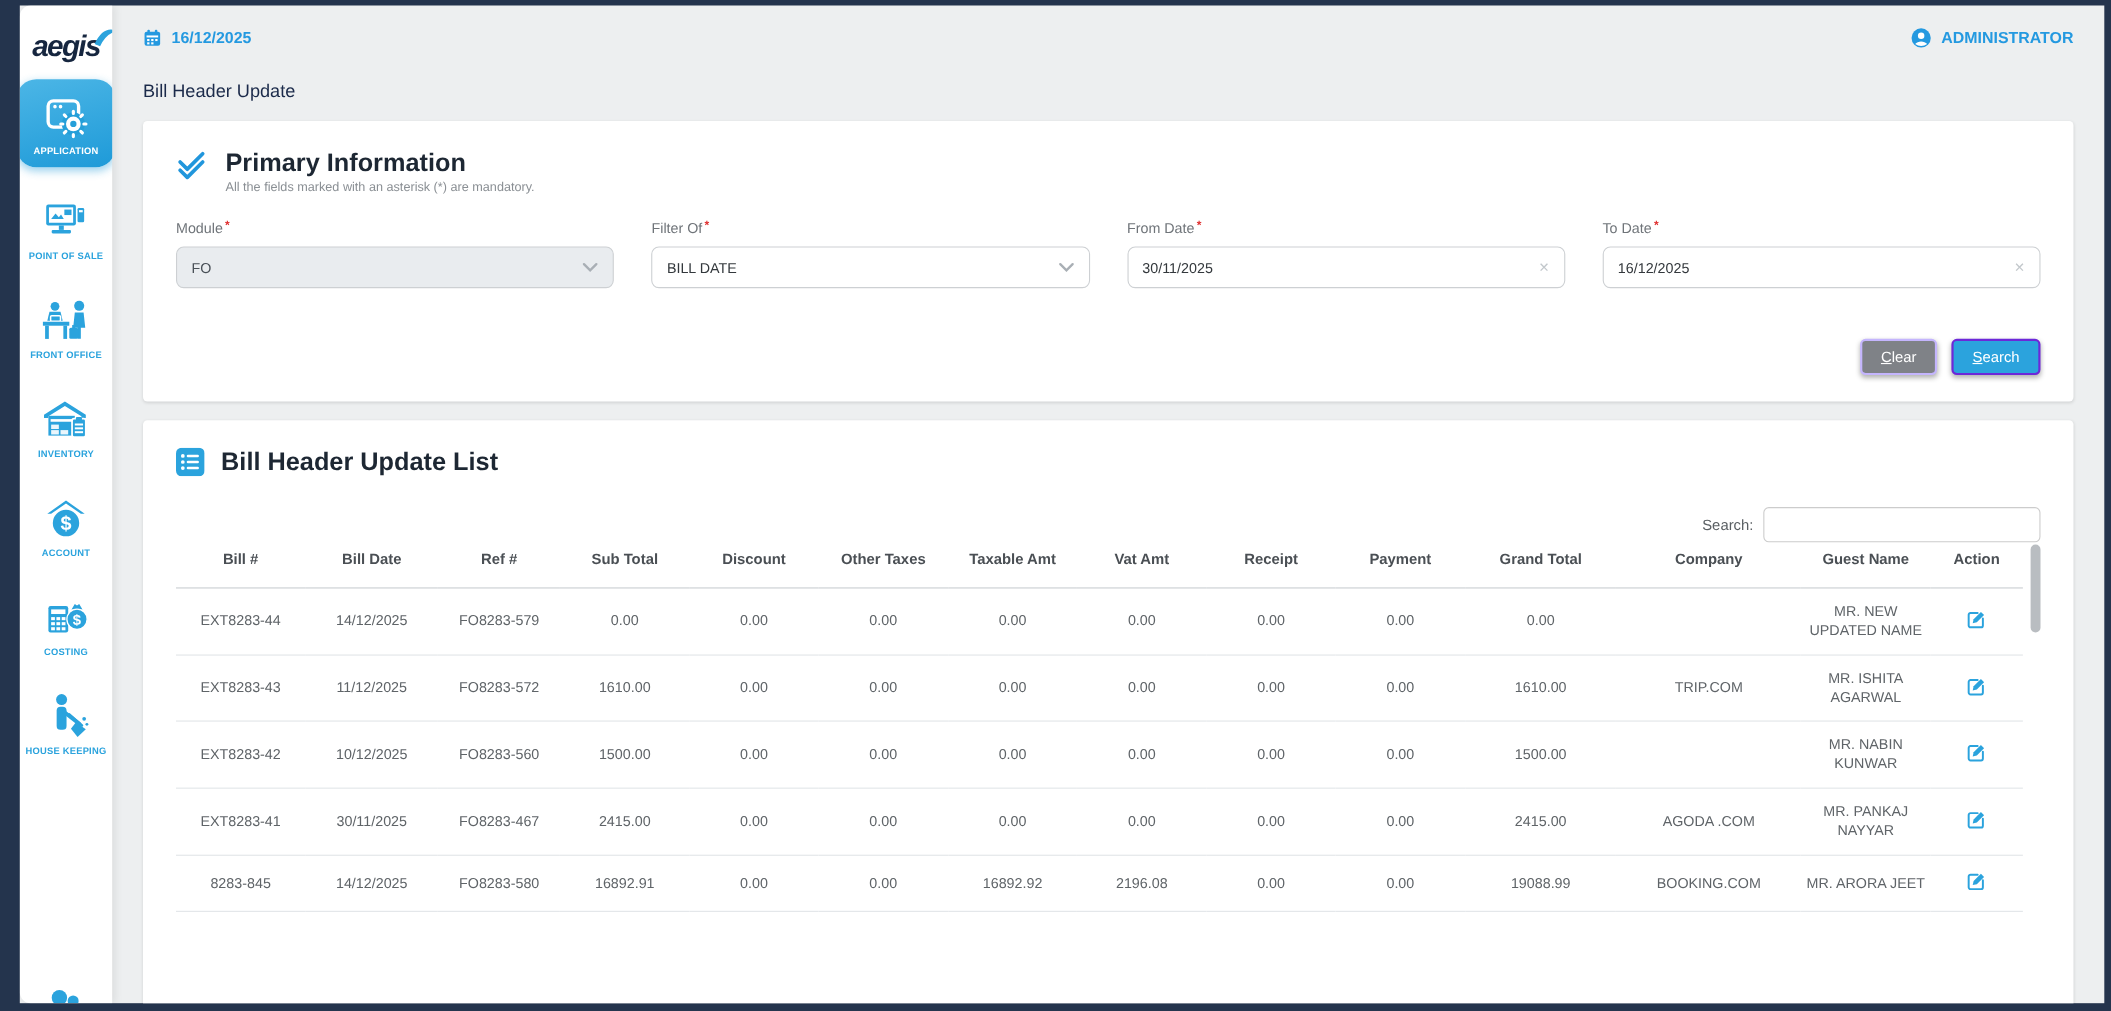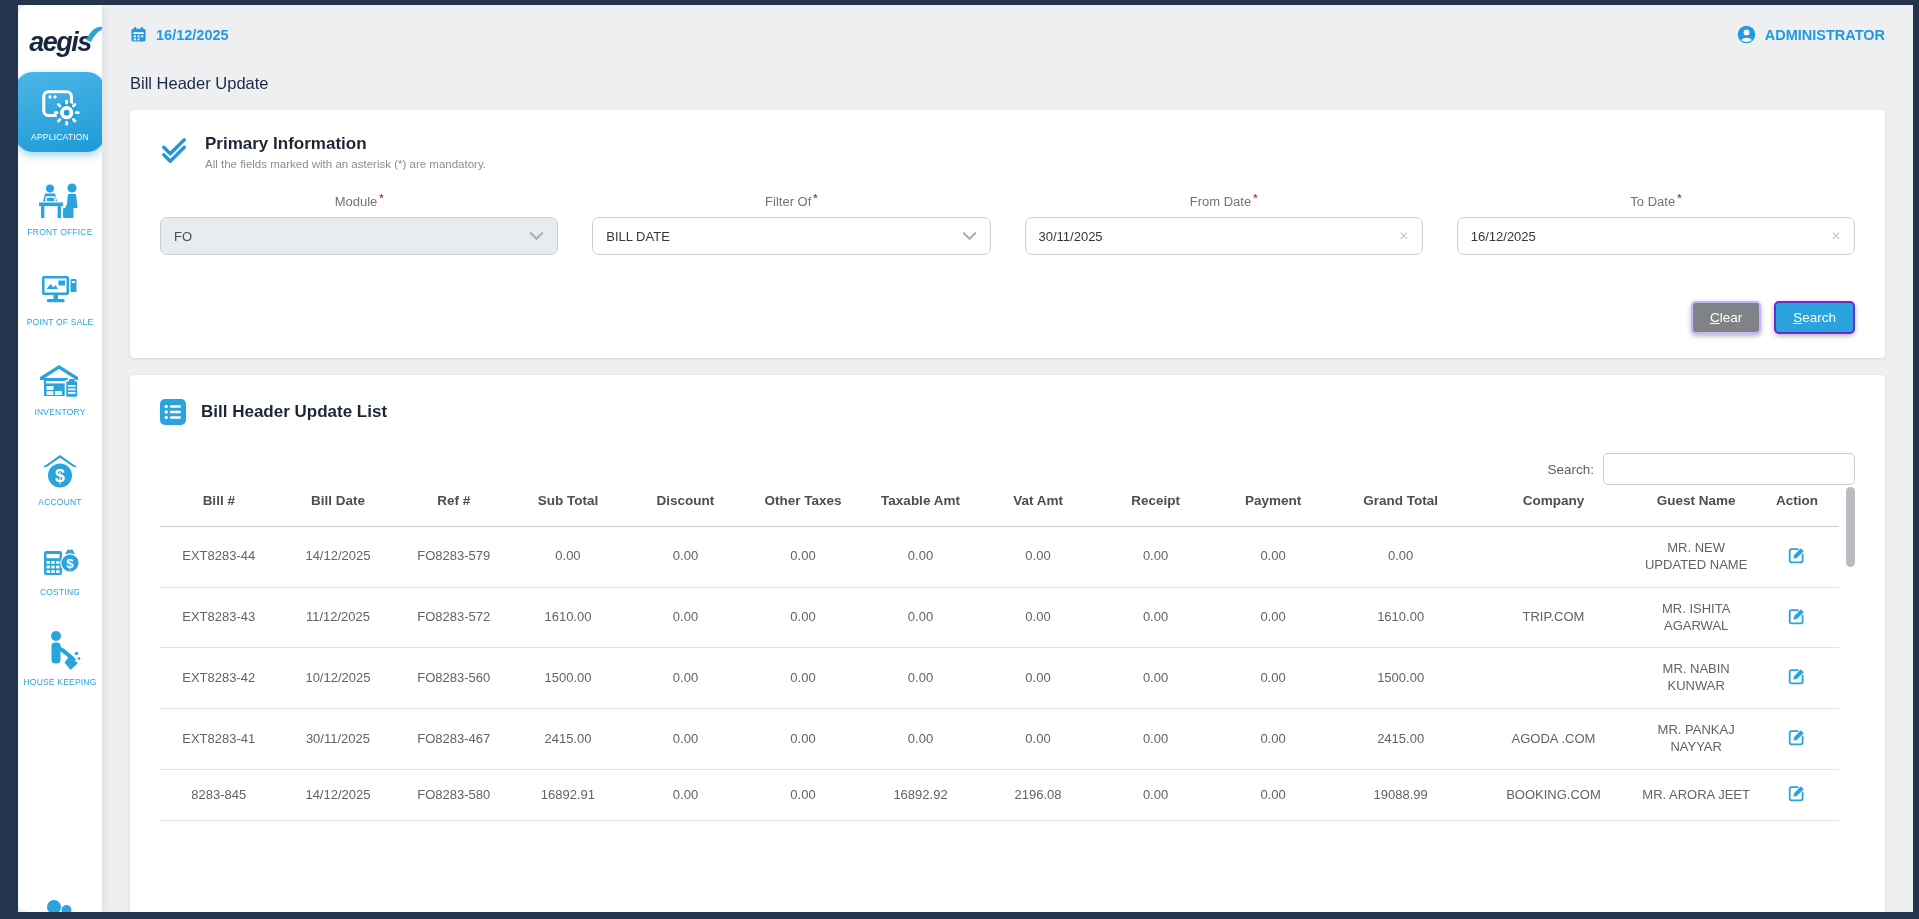--- a/index.html
+++ b/index.html
@@ -19,42 +19,42 @@
     border-radius:10px 0 0 10px; box-shadow:2px 0 8px rgba(0,0,0,.08);
     overflow:hidden;
   }
   .logo { margin-top:24px; position:relative; font-style:italic; font-weight:bold;
           font-size:27px; color:#16263f; letter-spacing:-1.5px; line-height:1; cursor:pointer; }
   .logo .swoosh { position:absolute; right:-16px; top:-4px; }
   .nav { margin-top:16px; width:100%; display:flex; flex-direction:column; align-items:center; flex:1; }
   .nav-item { width:100%; height:90px; display:flex; flex-direction:column;
               align-items:center; justify-content:center; cursor:pointer; flex:none; }
   .nav-icon { height:46px; display:flex; align-items:center; justify-content:center; }
-  .nav-label { font-size:8.5px; font-weight:normal; color:#2ba3dd; margin-top:3px;
+  .nav-label { font-size:8.5px; font-weight:bold; color:#2ba3dd; margin-top:3px;
                text-align:center; letter-spacing:.2px; white-space:nowrap; }
   .nav-item.active { width:90px; height:80px; border-radius:18px; margin-bottom:10px;
         background:linear-gradient(165deg,#4cb6e6 0%,#1e9ad8 100%);
         box-shadow:0 3px 8px rgba(30,154,216,.45); }
   .nav-item.active .nav-label { color:#fff; }
   .nav-bottom { margin-top:auto; height:18px; overflow:hidden; flex:none; }
 
   
   .main { flex:1; padding:0 28px; overflow:hidden; position:relative; }
   .topbar { display:flex; justify-content:space-between; align-items:center; padding-top:20px; }
   .chip { display:flex; align-items:center; gap:9px; color:#2499e0; font-weight:bold; font-size:14.5px; }
   .user-chip { cursor:pointer; }
   .page-title { margin:30px 0 0; font-size:16.5px; font-weight:500; color:#1b2a4a; }
 
   .card { background:#fff; border-radius:4px; margin-top:17px; padding:24px 30px;
           box-shadow:0 1px 3px rgba(0,0,0,.12); }
   .card-head { display:flex; gap:17px; align-items:flex-start; }
-  .card-title { margin:0; font-size:17px; font-weight:600; color:#1d2733; }
+  .card-title { margin:0; font-size:23px; font-weight:600; color:#1d2733; }
   .card-sub { margin:4px 0 0; font-size:11.5px; color:#8a8f94; }
 
-  .fields { display:flex; gap:34px; margin-top:22px;text-align:center; }
+  .fields { display:flex; gap:34px; margin-top:22px; }
   .field { flex:1; }
   .field-label { font-size:13px; color:#6f7479; }
   .req { color:#e03131; font-size:11px; vertical-align:top; margin-left:2px; font-weight:bold; }
   .control { margin-top:7px; height:38px; border:1px solid #cdd0d3; border-radius:7px;
              background:#fff; display:flex; align-items:center; justify-content:space-between;
              padding:0 13px; font-size:13px; color:#33383c; cursor:pointer; }
   .control.disabled { background:#e9ecef; color:#495057; }
   .clear-x { color:#c3c8cc; font-size:12px; line-height:1; cursor:pointer; }
 
   .actions { display:flex; justify-content:flex-end; gap:13px; margin-top:46px; }
@@ -109,50 +109,50 @@
               <circle cx="29" cy="29" r="7" fill="#fff"></circle>
               <path d="M29 19v-2M29 39v2M19 29h-2M39 29h2M21.9 21.9l-1.5-1.5M36.1 36.1l1.5 1.5M21.9 36.1l-1.5 1.5M36.1 21.9l1.5-1.5" stroke="#fff" stroke-width="3" stroke-linecap="round"></path>
               <circle cx="29" cy="29" r="3" fill="#259fd9"></circle>
             </svg>
           </span>
           <span class="nav-label">APPLICATION</span>
         </div>
 
         <div class="nav-item">
           <span class="nav-icon">
+            <svg width="44" height="38" viewBox="0 0 44 38" fill="#2ba3dd">
+              <rect x="4" y="4" width="27" height="19" rx="2"></rect>
+              <rect x="6.5" y="6.5" width="22" height="14" fill="#fff"></rect>
+              <path d="M8.5 17 l4-5 3 3.4 2-2.4 2.5 4 z" fill="#2ba3dd"></path>
+              <rect x="20.5" y="8.5" width="6.5" height="5" fill="#2ba3dd"></rect>
+              <rect x="15.5" y="23" width="4.5" height="4"></rect>
+              <rect x="9" y="27" width="17.5" height="3.2" rx="1"></rect>
+              <rect x="32.5" y="7" width="6" height="13" rx="1.2"></rect>
+              <rect x="33.8" y="9" width="3.4" height="2" fill="#fff"></rect>
+            </svg>
+          </span>
+          <span class="nav-label">POINT OF SALE</span>
+        </div>
+
+        <div class="nav-item">
+          <span class="nav-icon">
             <svg width="46" height="38" viewBox="0 0 46 38" fill="#2ba3dd">
               <circle cx="13" cy="6.5" r="4"></circle>
               <path d="M8 11.5 h10 l2 8 H6 z"></path>
               <rect x="9" y="15" width="9" height="5" rx="1" fill="#2ba3dd" stroke="#fff" stroke-width="1.4"></rect>
               <rect x="2" y="20.5" width="24" height="3.6"></rect>
               <rect x="4" y="24.1" width="3.4" height="12"></rect>
               <rect x="20.6" y="24.1" width="3.4" height="12"></rect>
               <circle cx="35" cy="6" r="4.6"></circle>
               <path d="M31 12 h8 l1.5 14 h-4 v10 h-3 v-10 h-4 z"></path>
               <rect x="26" y="26" width="8" height="10" rx="1.4"></rect>
               <rect x="28.6" y="23.5" width="2.8" height="3"></rect>
             </svg>
           </span>
           <span class="nav-label">FRONT OFFICE</span>
-        </div>
-
-        <div class="nav-item">
-          <span class="nav-icon">
-            <svg width="44" height="38" viewBox="0 0 44 38" fill="#2ba3dd">
-              <rect x="4" y="4" width="27" height="19" rx="2"></rect>
-              <rect x="6.5" y="6.5" width="22" height="14" fill="#fff"></rect>
-              <path d="M8.5 17 l4-5 3 3.4 2-2.4 2.5 4 z" fill="#2ba3dd"></path>
-              <rect x="20.5" y="8.5" width="6.5" height="5" fill="#2ba3dd"></rect>
-              <rect x="15.5" y="23" width="4.5" height="4"></rect>
-              <rect x="9" y="27" width="17.5" height="3.2" rx="1"></rect>
-              <rect x="32.5" y="7" width="6" height="13" rx="1.2"></rect>
-              <rect x="33.8" y="9" width="3.4" height="2" fill="#fff"></rect>
-            </svg>
-          </span>
-          <span class="nav-label">POINT OF SALE</span>
         </div>
 
         <div class="nav-item">
           <span class="nav-icon">
             <svg width="44" height="40" viewBox="0 0 44 40" fill="#2ba3dd">
               <polygon points="2,16 21,4 40,16 40,19 36,19 36,17.5 21,8 6,17.5 6,19 2,19"></polygon>
               <rect x="6" y="17" width="24" height="18"></rect>
               <rect x="8" y="20" width="20" height="2.4" fill="#fff"></rect>
               <rect x="8.5" y="25" width="7" height="4" fill="#fff" opacity=".9"></rect>
               <rect x="8.5" y="30" width="7" height="4" fill="#fff" opacity=".9"></rect>

